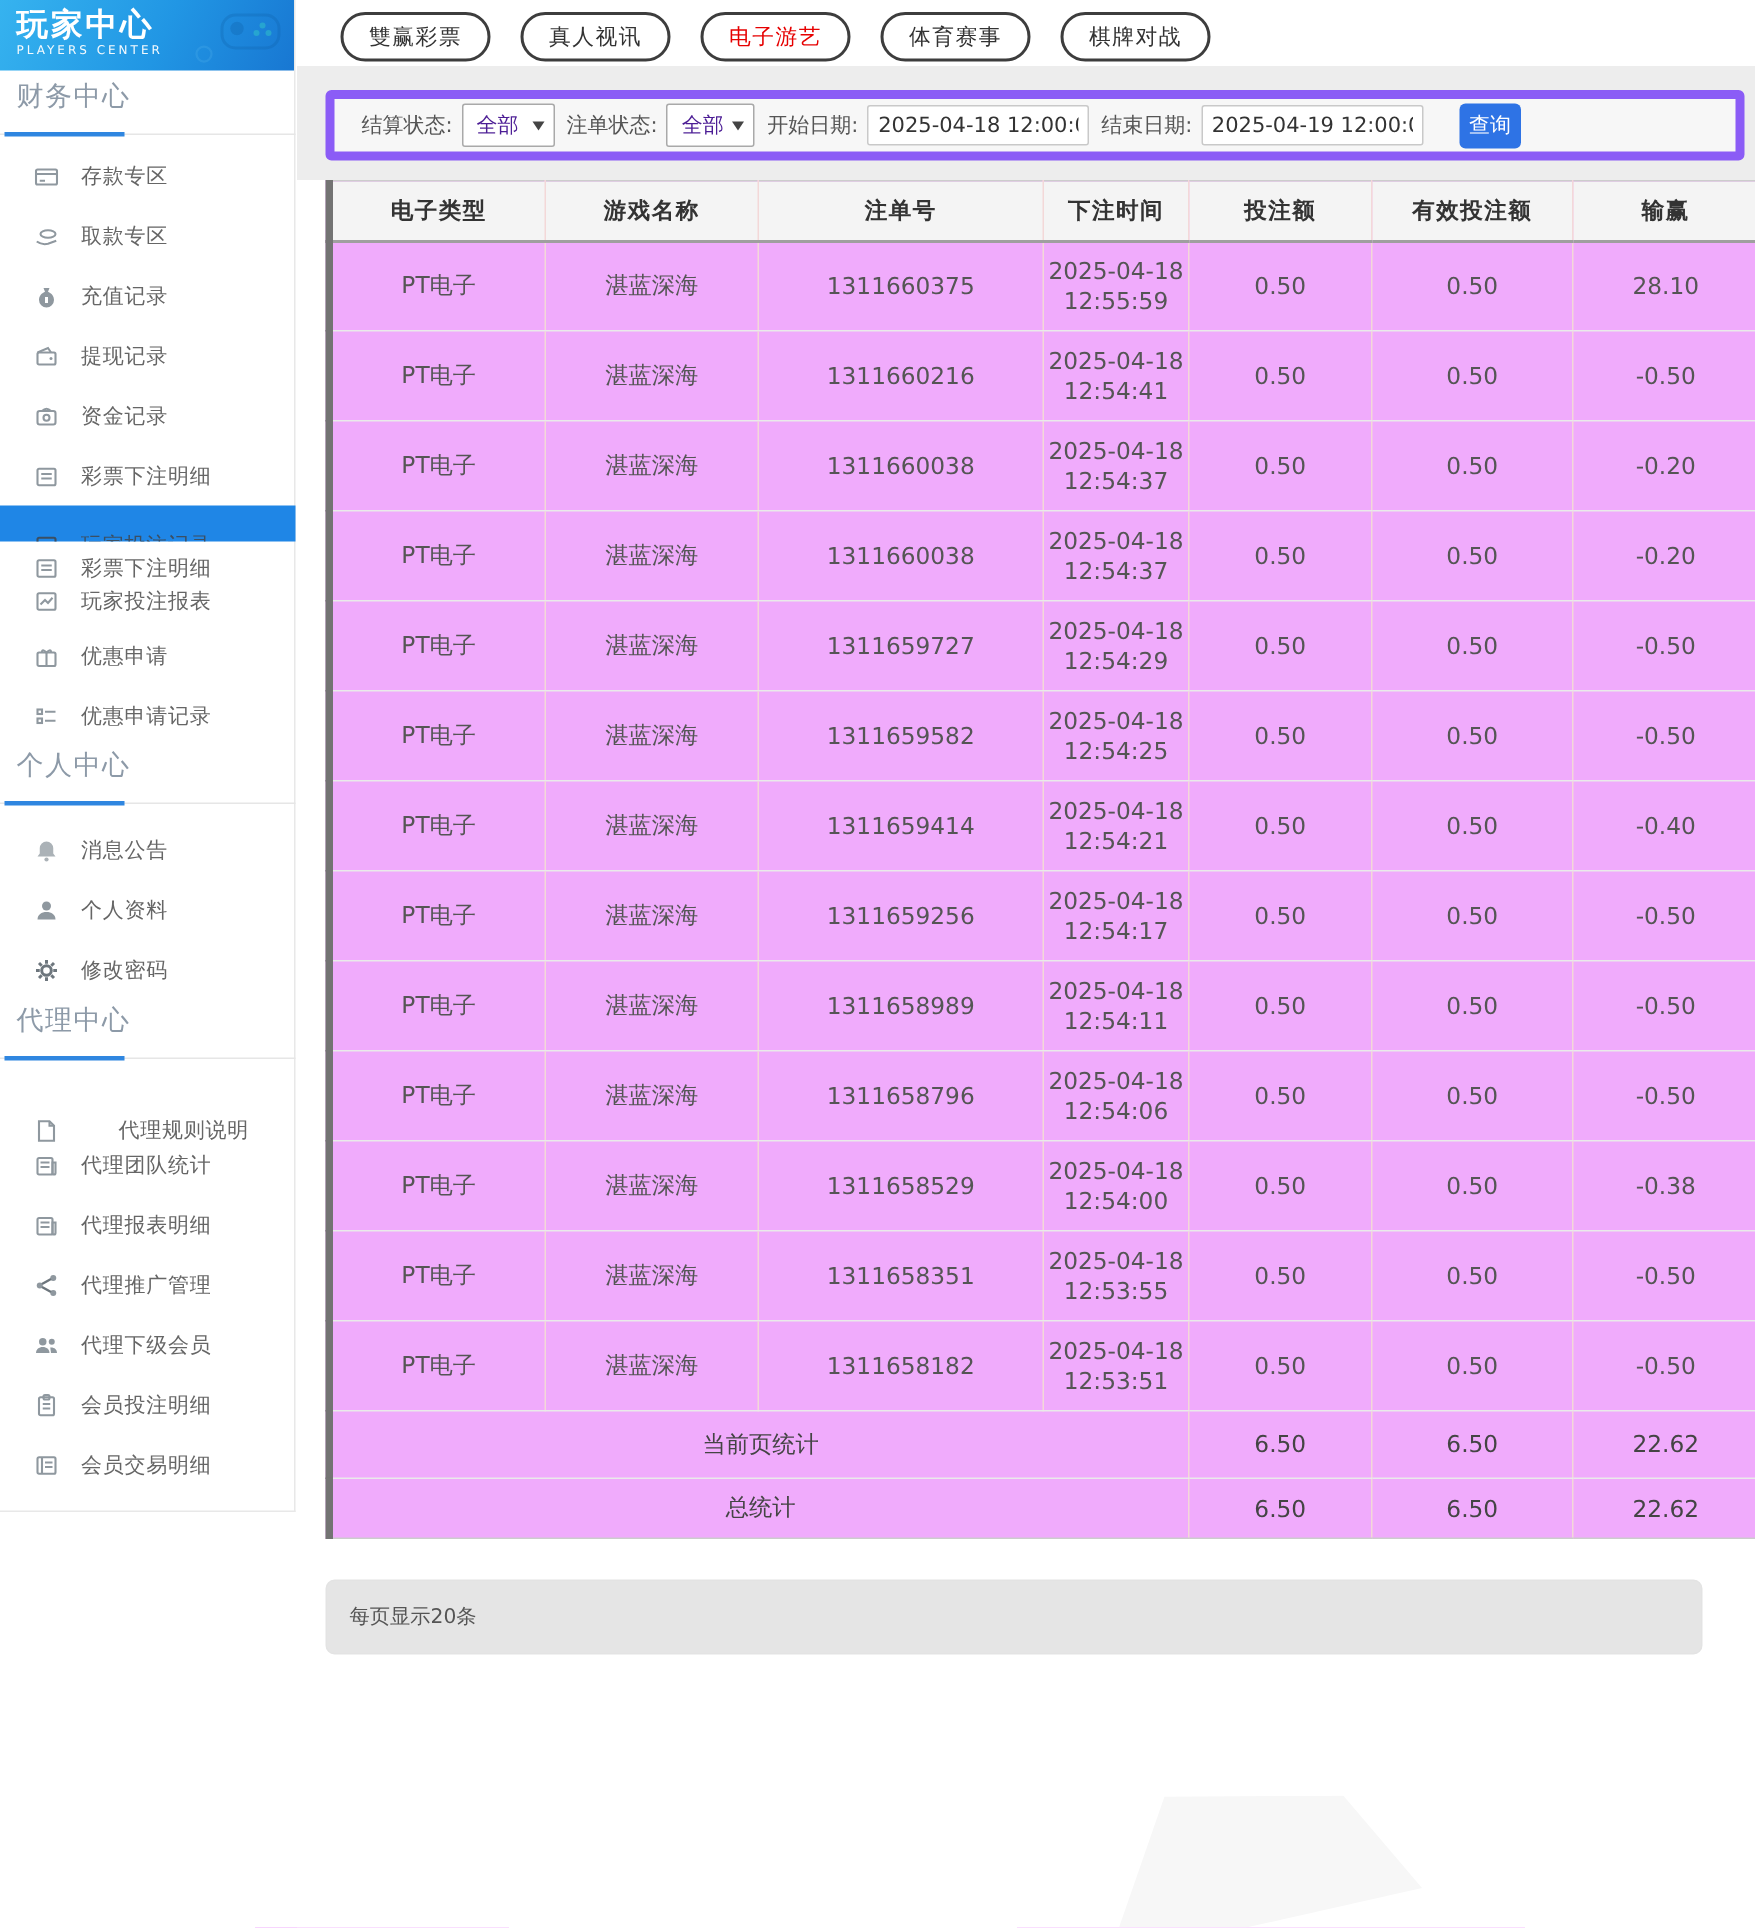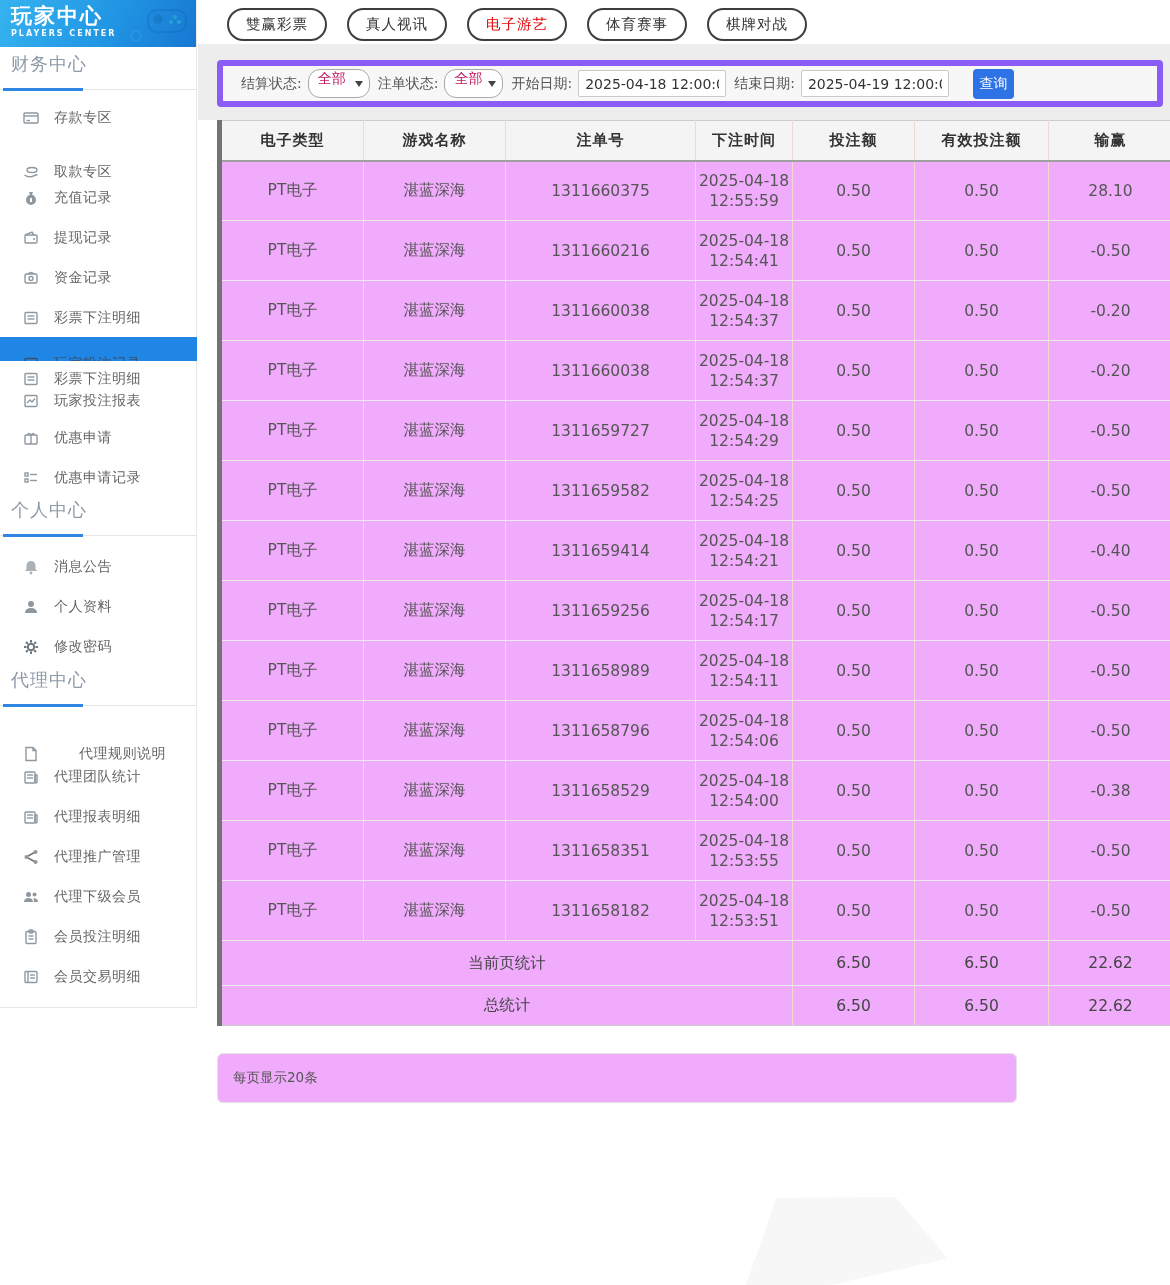--- a/index.html
+++ b/index.html
@@ -18,21 +18,21 @@
   .sidebar{
     position:absolute;left:0;top:0;width:197px;height:1008px;background:#fff;
     border-right:1px solid #e8e8e8;border-bottom:1px solid #e8e8e8;
   }
   .side-header{
     position:relative;height:47px;overflow:hidden;
     background:linear-gradient(115deg,var(--brand-blue-1) 0%,#2196e4 55%,var(--brand-blue-2) 100%);
     padding:4px 0 0 11px;color:#fff;
   }
   .side-header .htitle{font-size:21px;font-weight:bold;letter-spacing:2px;line-height:25px;}
-  .side-header .hsub{font-size:8px;letter-spacing:2px;font-weight:bold;opacity:.95;}
+  .side-header .hsub{font-size:8px;letter-spacing:2px;font-weight:normal;opacity:.95;}
   .side-header svg.pad{position:absolute;right:8px;top:4px;opacity:.55;}
   .side-section{position:absolute;left:0;width:197px;height:38px;}
   .side-section .stitle{font-size:18px;color:#8d9aa8;padding-left:11px;letter-spacing:1px;}
   .side-section .uline{position:absolute;left:0;bottom:0;width:100%;border-bottom:1px solid #e6e6e6;}
   .side-section .uline-blue{position:absolute;left:3px;bottom:-1px;width:80px;height:3px;background:#2f86e0;}
   .side-item{
     position:absolute;left:0;width:197px;height:40px;display:flex;align-items:center;
     gap:15px;padding-left:23px;font-size:14px;color:#666;cursor:pointer;letter-spacing:.5px;
   }
   .side-item .ic{width:16px;height:16px;flex:0 0 16px;display:flex;align-items:center;justify-content:center;}
@@ -49,22 +49,22 @@
     height:33px;padding:0 17px;border:2px solid #3d3d3d;border-radius:17px;background:#fff;
     display:flex;align-items:center;font-size:14.5px;color:#333;letter-spacing:1px;cursor:pointer;white-space:nowrap;
   }
   .tab.active{color:var(--active-red);}
   .filterbar{
     position:absolute;left:19px;top:60px;width:946px;height:47px;background:#f7f7f7;
     border:6px solid #8b5cf6;border-radius:4px;display:flex;align-items:center;padding-left:10px;
   }
   .flabel{font-size:14px;color:#555;margin-left:8px;}
   .fselect{
-    position:relative;height:29px;background:#fff;border:1px solid #a9a9a9;border-radius:12px;
-    display:flex;padding:0 20px 0 9px;font-size:14px;color:#be185d;margin-left:6px;cursor:pointer;
+    position:relative;height:29px;background:#fff;border:1px solid #a9a9a9;border-radius:2px;
+    display:flex;align-items:center;padding:0 20px 0 9px;font-size:14px;color:#4c1d95;margin-left:6px;cursor:pointer;
   }
   .fselect .chev{
     position:absolute;right:6px;top:11px;width:0;height:0;
     border-left:4.5px solid transparent;border-right:4.5px solid transparent;border-top:6px solid #444;
   }
   .fselect.wide{width:62px;}
   .finput{
     height:27px;width:148px;background:#fff;border:1px solid #c9c9c9;border-radius:2px;
     font-size:14px;color:#333;padding:0 6px;margin-left:6px;font-family:"DejaVu Sans","Liberation Sans",sans-serif;
   }
@@ -83,21 +83,21 @@
   }
   table.bets td{
     height:60px;text-align:center;font-size:15.5px;color:#555;
     border-right:1px solid var(--pink-border);border-bottom:1px solid #eaeaea;
   }
   table.bets td .t2{display:block;line-height:20px;}
   table.bets tr.sum td{height:45px;font-size:15.5px;color:#444;}
   table.bets tr.sum2 td{height:40px;border-bottom:1px solid #ccc;}
   
   .pagbar{
-    position:absolute;left:19px;top:1053px;width:800px;height:50px;background:#f0abfc;
+    position:absolute;left:19px;top:1053px;width:918px;height:50px;background:#e5e5e5;
     border:1px solid #e3e3e3;border-radius:6px;display:flex;align-items:center;
     padding:0 15px;font-size:13.5px;color:#555;
   }
   .pag-right{display:flex;align-items:center;gap:8px;}
   .pag-link{color:var(--link);cursor:pointer;}
   .pag-cur{color:#1f5fd0;background:#a9b6d3;padding:0 1px;cursor:default;}
   .pag-input{
     width:30px;height:24px;border:2px solid #4a7fe0;border-radius:3px;background:#fff;
     font-size:13px;text-align:center;font-family:"DejaVu Sans","Liberation Sans",sans-serif;
   }
@@ -135,21 +135,21 @@
   <div class="side-item" style="top:98px;">
     <span class="ic">
         <svg width="16" height="16" viewBox="0 0 16 16" class="icsvg">
           <rect x="1" y="3" width="14" height="10" rx="1"></rect>
           <line x1="1" y1="6" x2="15" y2="6"></line>
           <line x1="3.5" y1="10.5" x2="7" y2="10.5"></line>
         </svg>
       </span>
     <span>存款专区</span>
   </div>
-  <div class="side-item" style="top:152px;align-items:center;">
+  <div class="side-item" style="top:138px;align-items:center;">
     <span class="ic">
         <svg width="16" height="16" viewBox="0 0 16 16" class="icsvg">
           <ellipse cx="9" cy="6" rx="5" ry="2.5"></ellipse>
           <path d="M1.5 11 Q5 13.5 9 12.5 L14.5 10.5"></path>
         </svg>
       </span>
     <span>取款专区</span>
   </div>
   <div class="side-item" style="top:178px;">
     <span class="ic">

